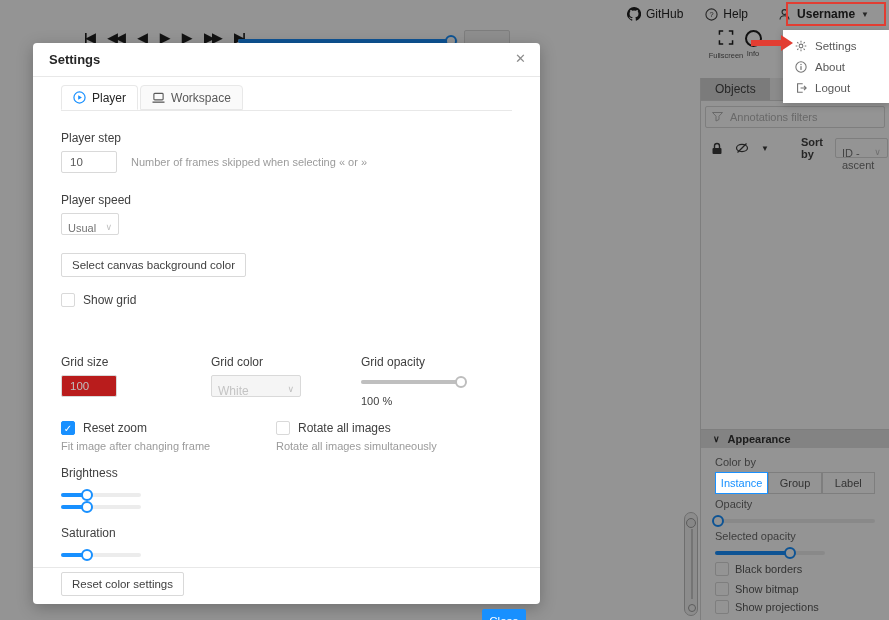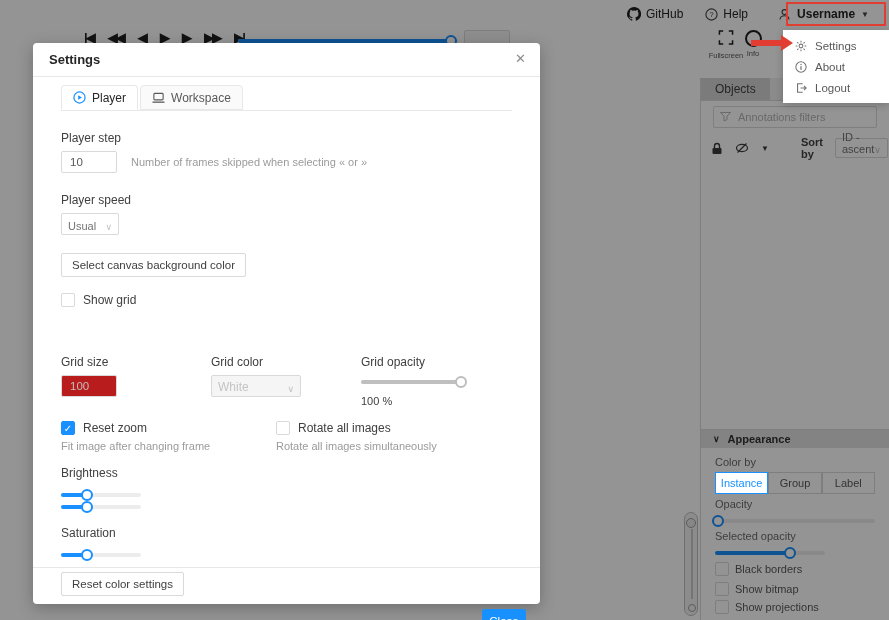--- a/index.html
+++ b/index.html
@@ -37,30 +37,30 @@
   .mini-ctl { position:absolute; top:2px; text-align:center; color:#434343; cursor:pointer; }
   .mini-ctl .lbl { font-size:7.5px; margin-top:2px; color:#595959; }
   #info-ring { width:17px; height:17px; border:2.5px solid #1f1f1f; border-radius:50%; margin:0 auto; }
 
   
   #sidebar { position:absolute; left:700px; top:78px; width:189px; height:542px; background:#fff;
     border-left:1px solid #d9d9d9; font-size:11px; color:#595959; }
   #side-tabs { display:flex; height:23px; background:#efefef; border-bottom:1px solid #d9d9d9; }
   .side-tab { padding:4px 14px; font-size:12px; color:#434343; cursor:pointer; }
   .side-tab.active { background:#d4d4d4; }
-  #filters-wrap { margin:5px 12px 4px; position:relative; }
+  #filters-wrap { margin:5px 4px 4px; position:relative; }
   #filters-input { width:100%; height:22px; border:1px solid #d9d9d9; border-radius:2px;
     padding-left:24px; font-size:11px; color:#595959; background:#fff; }
   #filters-input::placeholder { color:#b5b5b5; }
   #funnel { position:absolute; left:7px; top:6px; }
   #sort-row { display:flex; align-items:center; gap:12px; padding:4px 10px; }
   #sort-row .ico { cursor:pointer; display:flex; align-items:center; }
   #sort-label { margin-left:20px; font-weight:bold; color:#434343; }
-  .fake-select { display:flex; align-items:flex-end; justify-content:space-between;
-    border:1px solid #d9d9d9; border-radius:2px; height:20px; padding:2px 6px; color:#737373; background:#fff; cursor:pointer; }
+  .fake-select { display:flex; align-items:flex-start; justify-content:space-between;
+    border:1px solid #d9d9d9; border-radius:2px; height:20px; padding:8px 6px; color:#737373; background:#fff; cursor:pointer; }
   #sort-select { width:82px; }
   .chev { color:#bfbfbf; font-size:9px; }
 
   
   #appearance { position:absolute; left:0; bottom:0; width:100%; border-top:1px solid #d9d9d9; background:#fff; }
   #app-header { height:18px; background:#e2e2e2; display:flex; align-items:center; gap:8px;
     padding-left:12px; font-weight:bold; color:#333; cursor:pointer; }
   #app-body { padding:4px 14px 6px; }
   .side-label { margin:4px 0 4px; color:#6b6b6b; }
   #colorby-group { display:flex;justify-content:space-between; }

